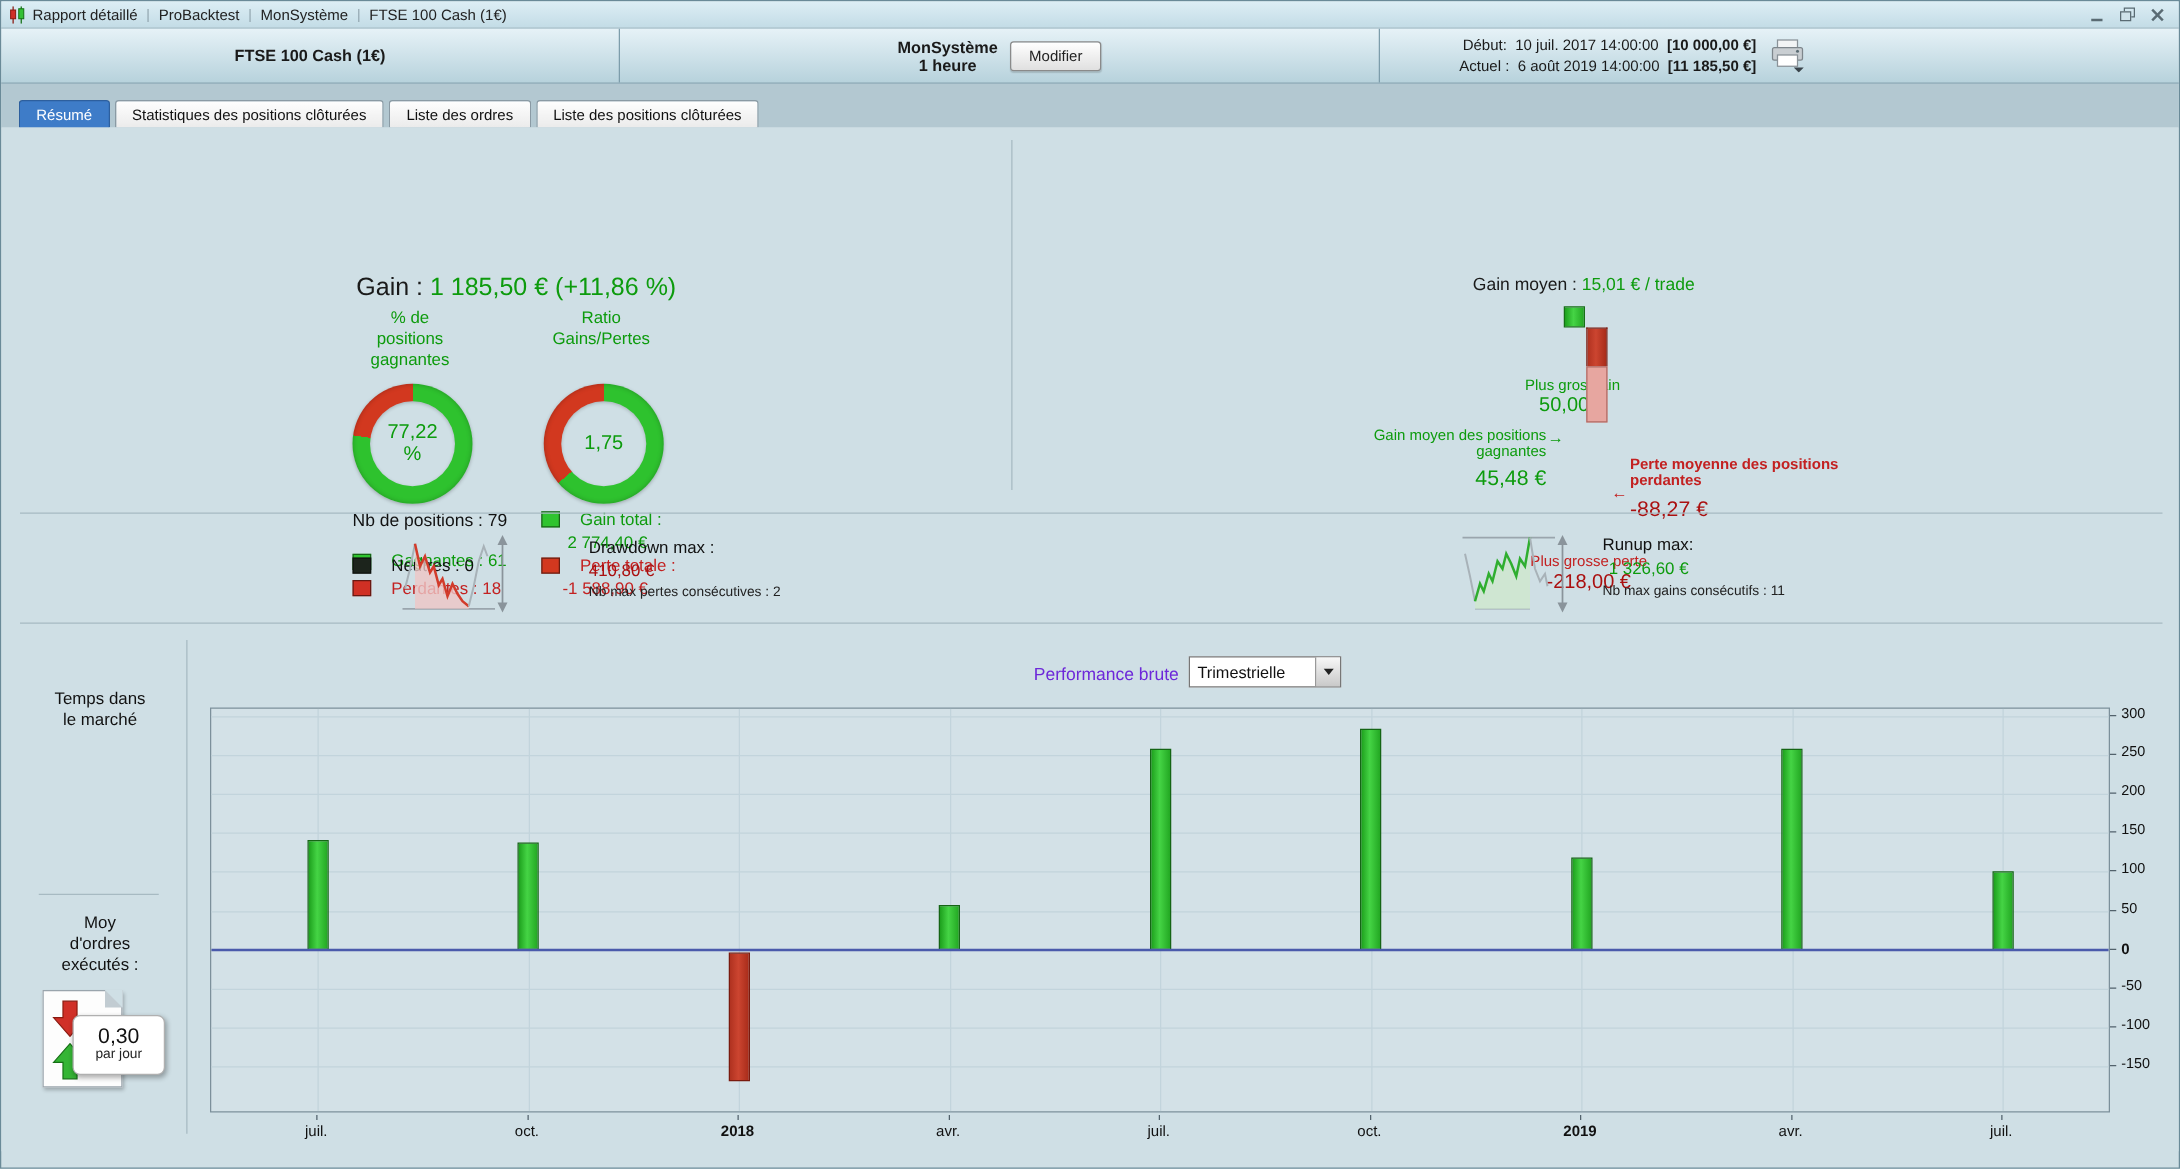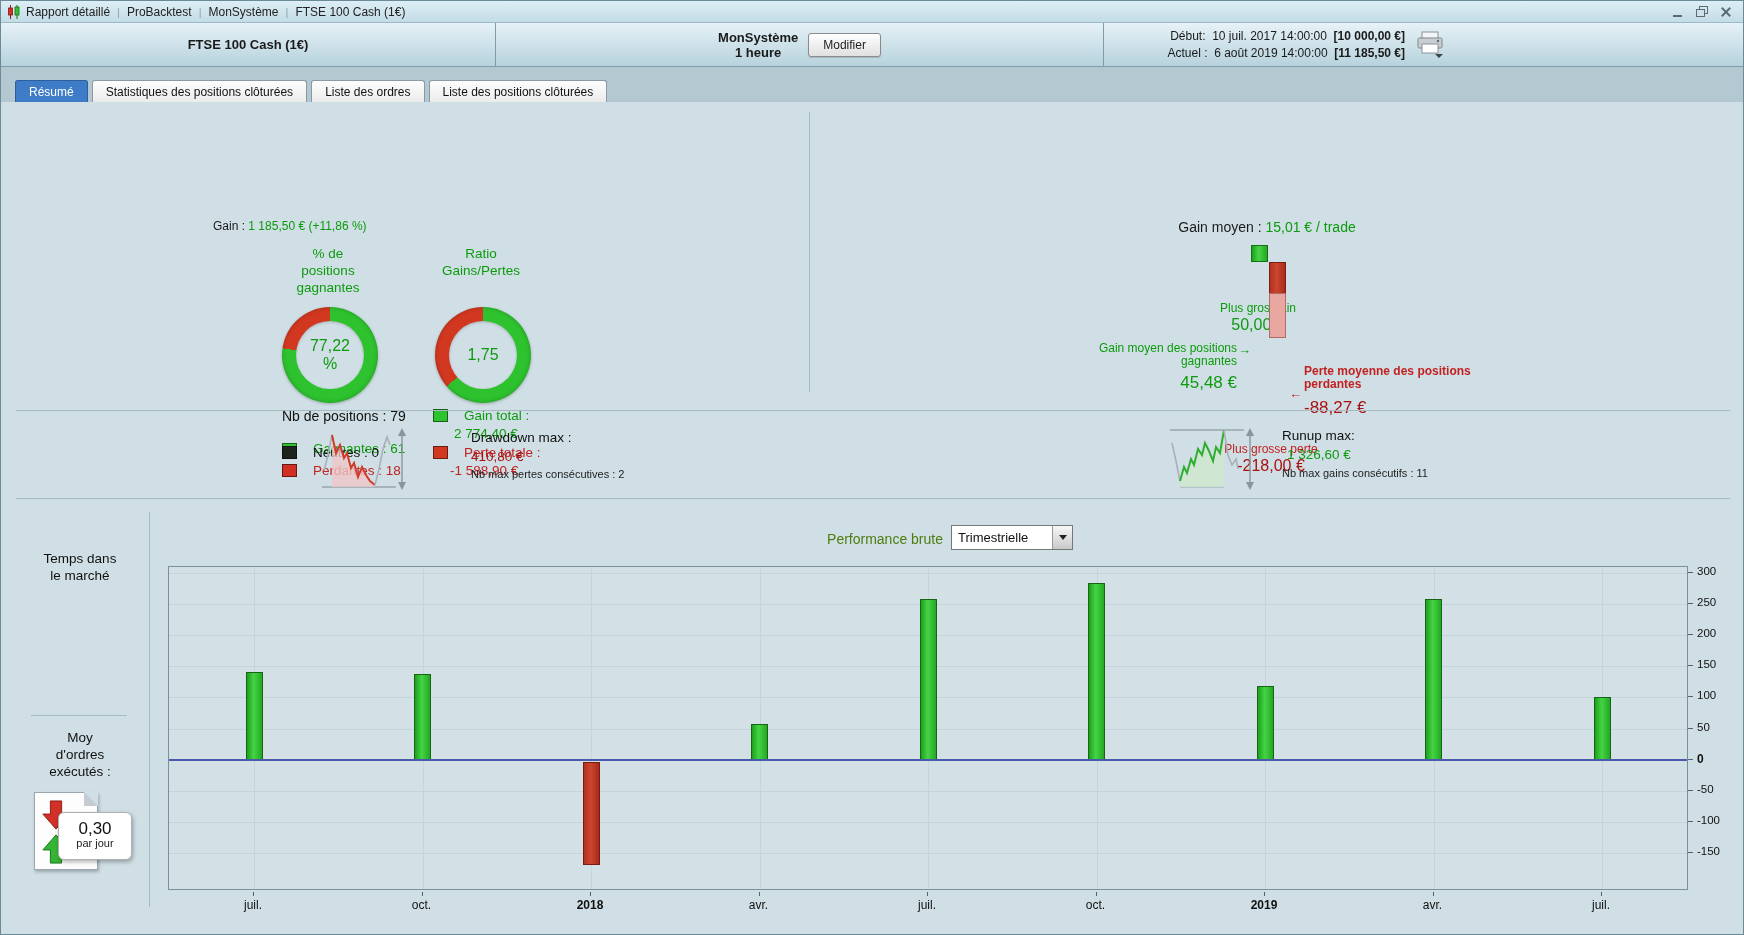--- a/index.html
+++ b/index.html
@@ -44,21 +44,21 @@
   .tab{height:21px;display:flex;align-items:center;padding:0 13px;font-size:12px;
     background:linear-gradient(#fefefe,#ebebeb);border:1px solid #8a9aa4;border-bottom:none;
     border-radius:3px 3px 0 0;color:#111;cursor:pointer;white-space:nowrap;}
   .tab.active{background:var(--tab-active);color:#fff;border-color:#2d5f9e;}
 
   
   .panel{position:absolute;left:0;top:101px;width:100%;height:819px;background:#cfdfe5;}
   .divider-h{position:absolute;left:15px;width:1714px;height:1px;background:#a7bac2;}
   .divider-v{position:absolute;width:1px;background:#a7bac2;}
 
-  .gain-line{left:212px;top:117px;width:400px;text-align:left;font-size:12px;}
+  .gain-line{left:212px;top:117px;width:400px;text-align:center;font-size:20px;}
   .gain-line .lab{color:#1a1a1a;}
   .gain-line .val{color:var(--text-green);}
   .gainmoy-line{left:1066px;top:117px;width:400px;text-align:center;font-size:14px;}
   .col-title{color:var(--text-green);font-size:13.5px;line-height:17px;text-align:center;}
 
   .donut{width:96px;height:96px;border-radius:50%;box-shadow:inset 0 0 4px rgba(0,0,0,.25),0 1px 3px rgba(0,0,0,.25);}
   .donut .hole{position:absolute;inset:14px;border-radius:50%;background:#cfdfe5;
     display:flex;flex-direction:column;align-items:center;justify-content:center;
     color:var(--text-green);font-size:16px;line-height:18px;box-shadow:inset 0 1px 3px rgba(0,0,0,.2);}
 
@@ -92,21 +92,21 @@
     box-shadow:1px 2px 3px rgba(0,0,0,.25);}
   .order-fold{right:-1px;top:-1px;width:0;height:0;border-style:solid;border-width:0 14px 14px 0;
     border-color:transparent #cfdfe5 #c2ccd2 transparent;}
   .order-badge{left:57px;top:811px;width:72px;height:46px;background:#fff;border:1px solid #b0b0b0;
     border-radius:6px;box-shadow:1px 2px 4px rgba(0,0,0,.3);display:flex;flex-direction:column;
     align-items:center;justify-content:center;line-height:15px;}
   .order-badge .v{font-size:17px;color:#111;}
   .order-badge .u{font-size:11px;color:#222;}
 
   
-  .perf-label{left:742px;top:530px;width:200px;text-align:right;font-size:14px;color:#4d7c0f;}
+  .perf-label{left:742px;top:530px;width:200px;text-align:right;font-size:14px;color:#6d28d9;}
   .select{left:950px;top:524px;width:122px;height:25px;background:#fff;border:1px solid #777;
     display:flex;align-items:center;cursor:pointer;box-sizing:border-box;}
   .select .sel-txt{flex:1;padding-left:6px;font-size:13px;color:#111;}
   .select .sel-btn{width:19px;height:100%;border-left:1px solid #999;
     background:linear-gradient(#f7f7f7,#c9c9c9);display:flex;align-items:center;justify-content:center;}
   .select .sel-arr{width:0;height:0;border-left:4px solid transparent;border-right:4px solid transparent;
     border-top:5px solid #222;}
 
   .plot{left:167px;top:565px;width:1520px;height:324px;border:1px solid #7c909b;background:#d3e1e7;
     box-sizing:border-box;overflow:hidden;}

